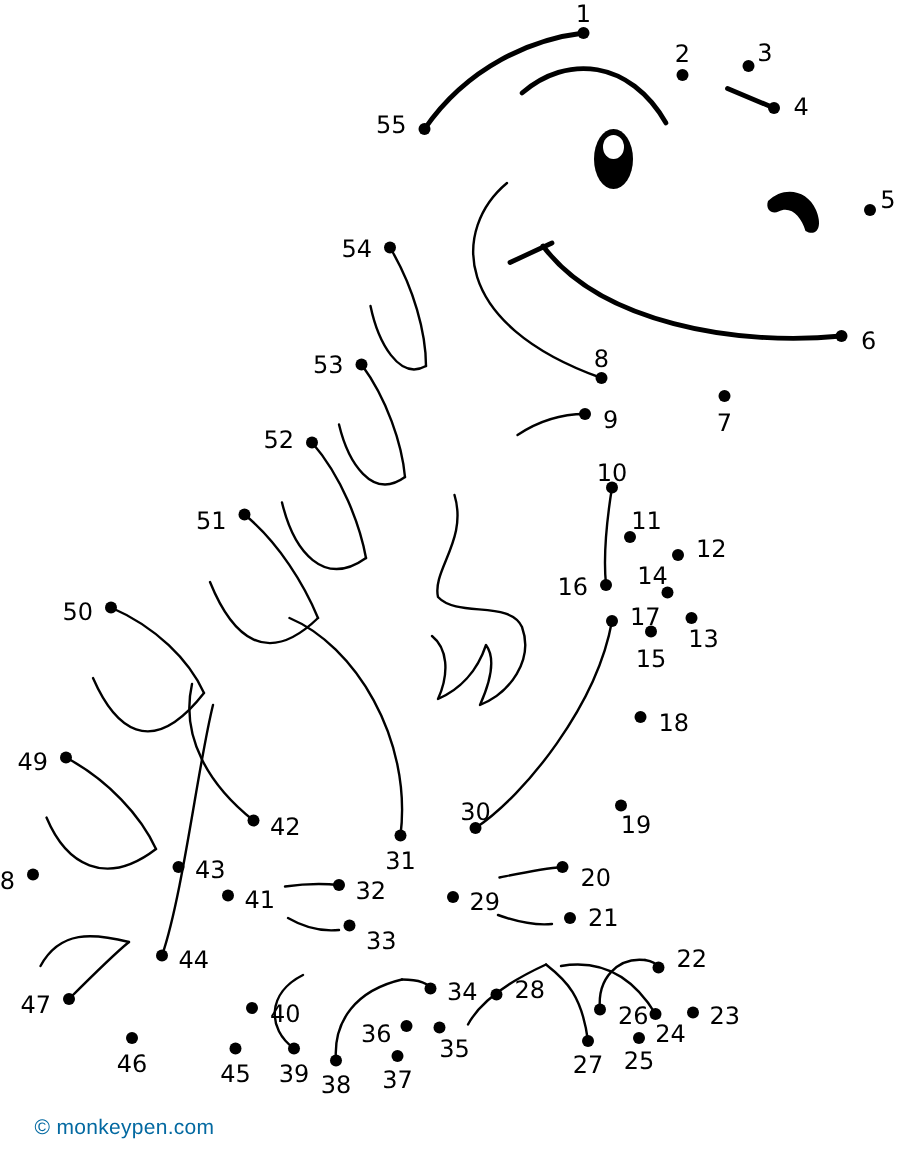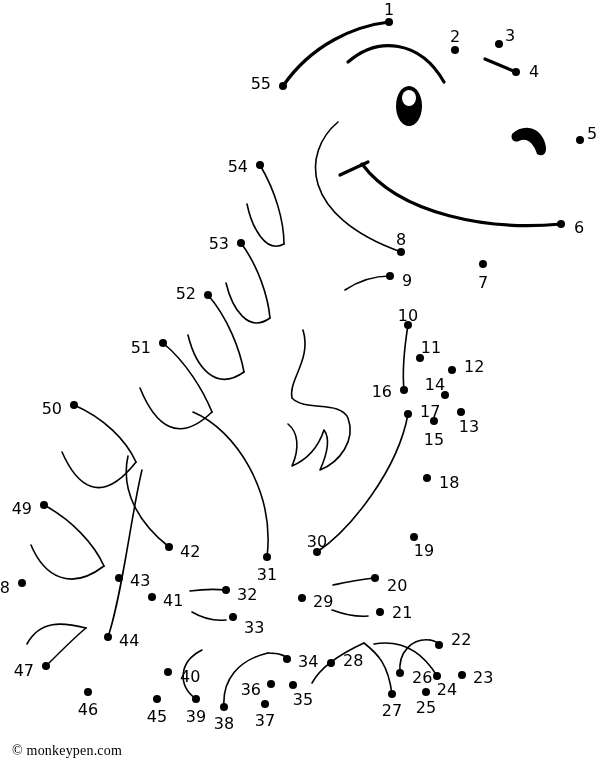--- a/index.html
+++ b/index.html
@@ -45,25 +45,25 @@
   .solid-shape {
     fill: #000000;
     stroke: none;
   }
   .hole {
     fill: #ffffff;
     stroke: none;
   }
   #watermark {
     position: absolute;
-    left: 12px;
+    left: 23px;
     bottom: 12px;
-    font-family: Liberation Serif, serif;
+    font-family: Liberation Sans, sans-serif;
     font-size: 14px;
-    color: #000000;
+    color: #0369a1;
     letter-spacing: 0.2px;
     white-space: nowrap;
   }
 </style>
 </head>
 <body>
 
 <div id="page">
 
   <svg id="puzzle-svg" viewBox="0 0 600 771" xmlns="http://www.w3.org/2000/svg">

